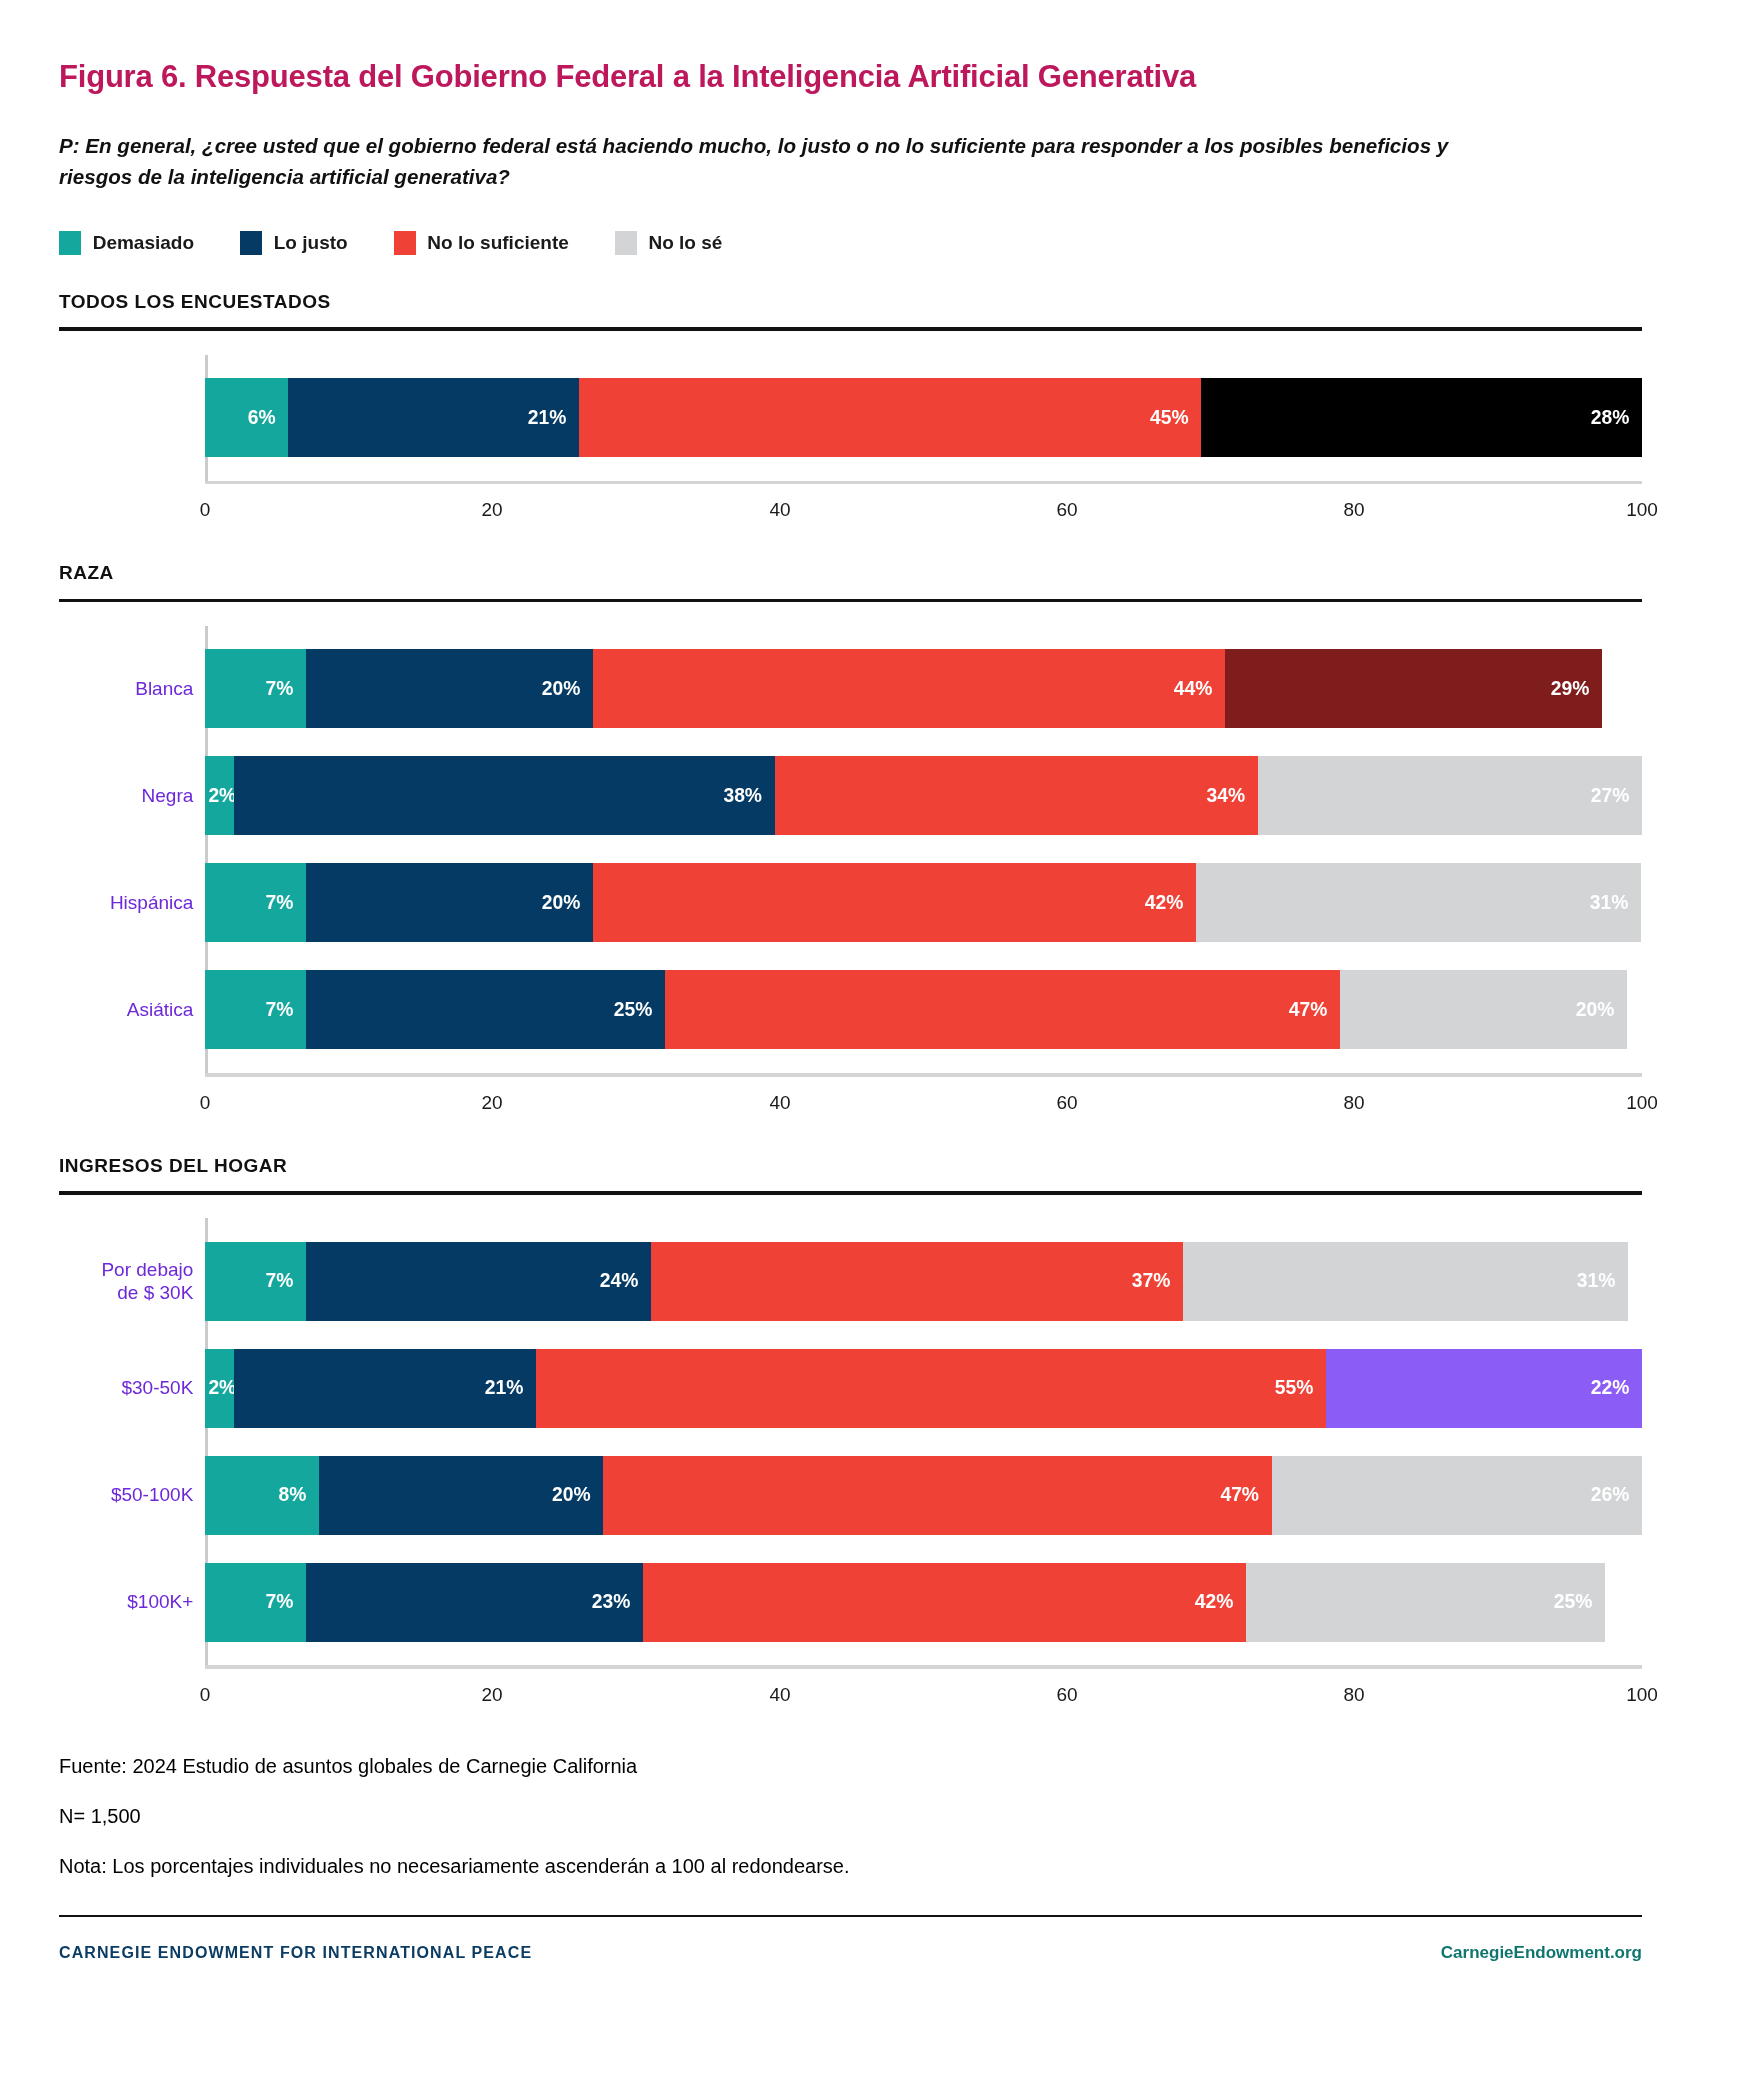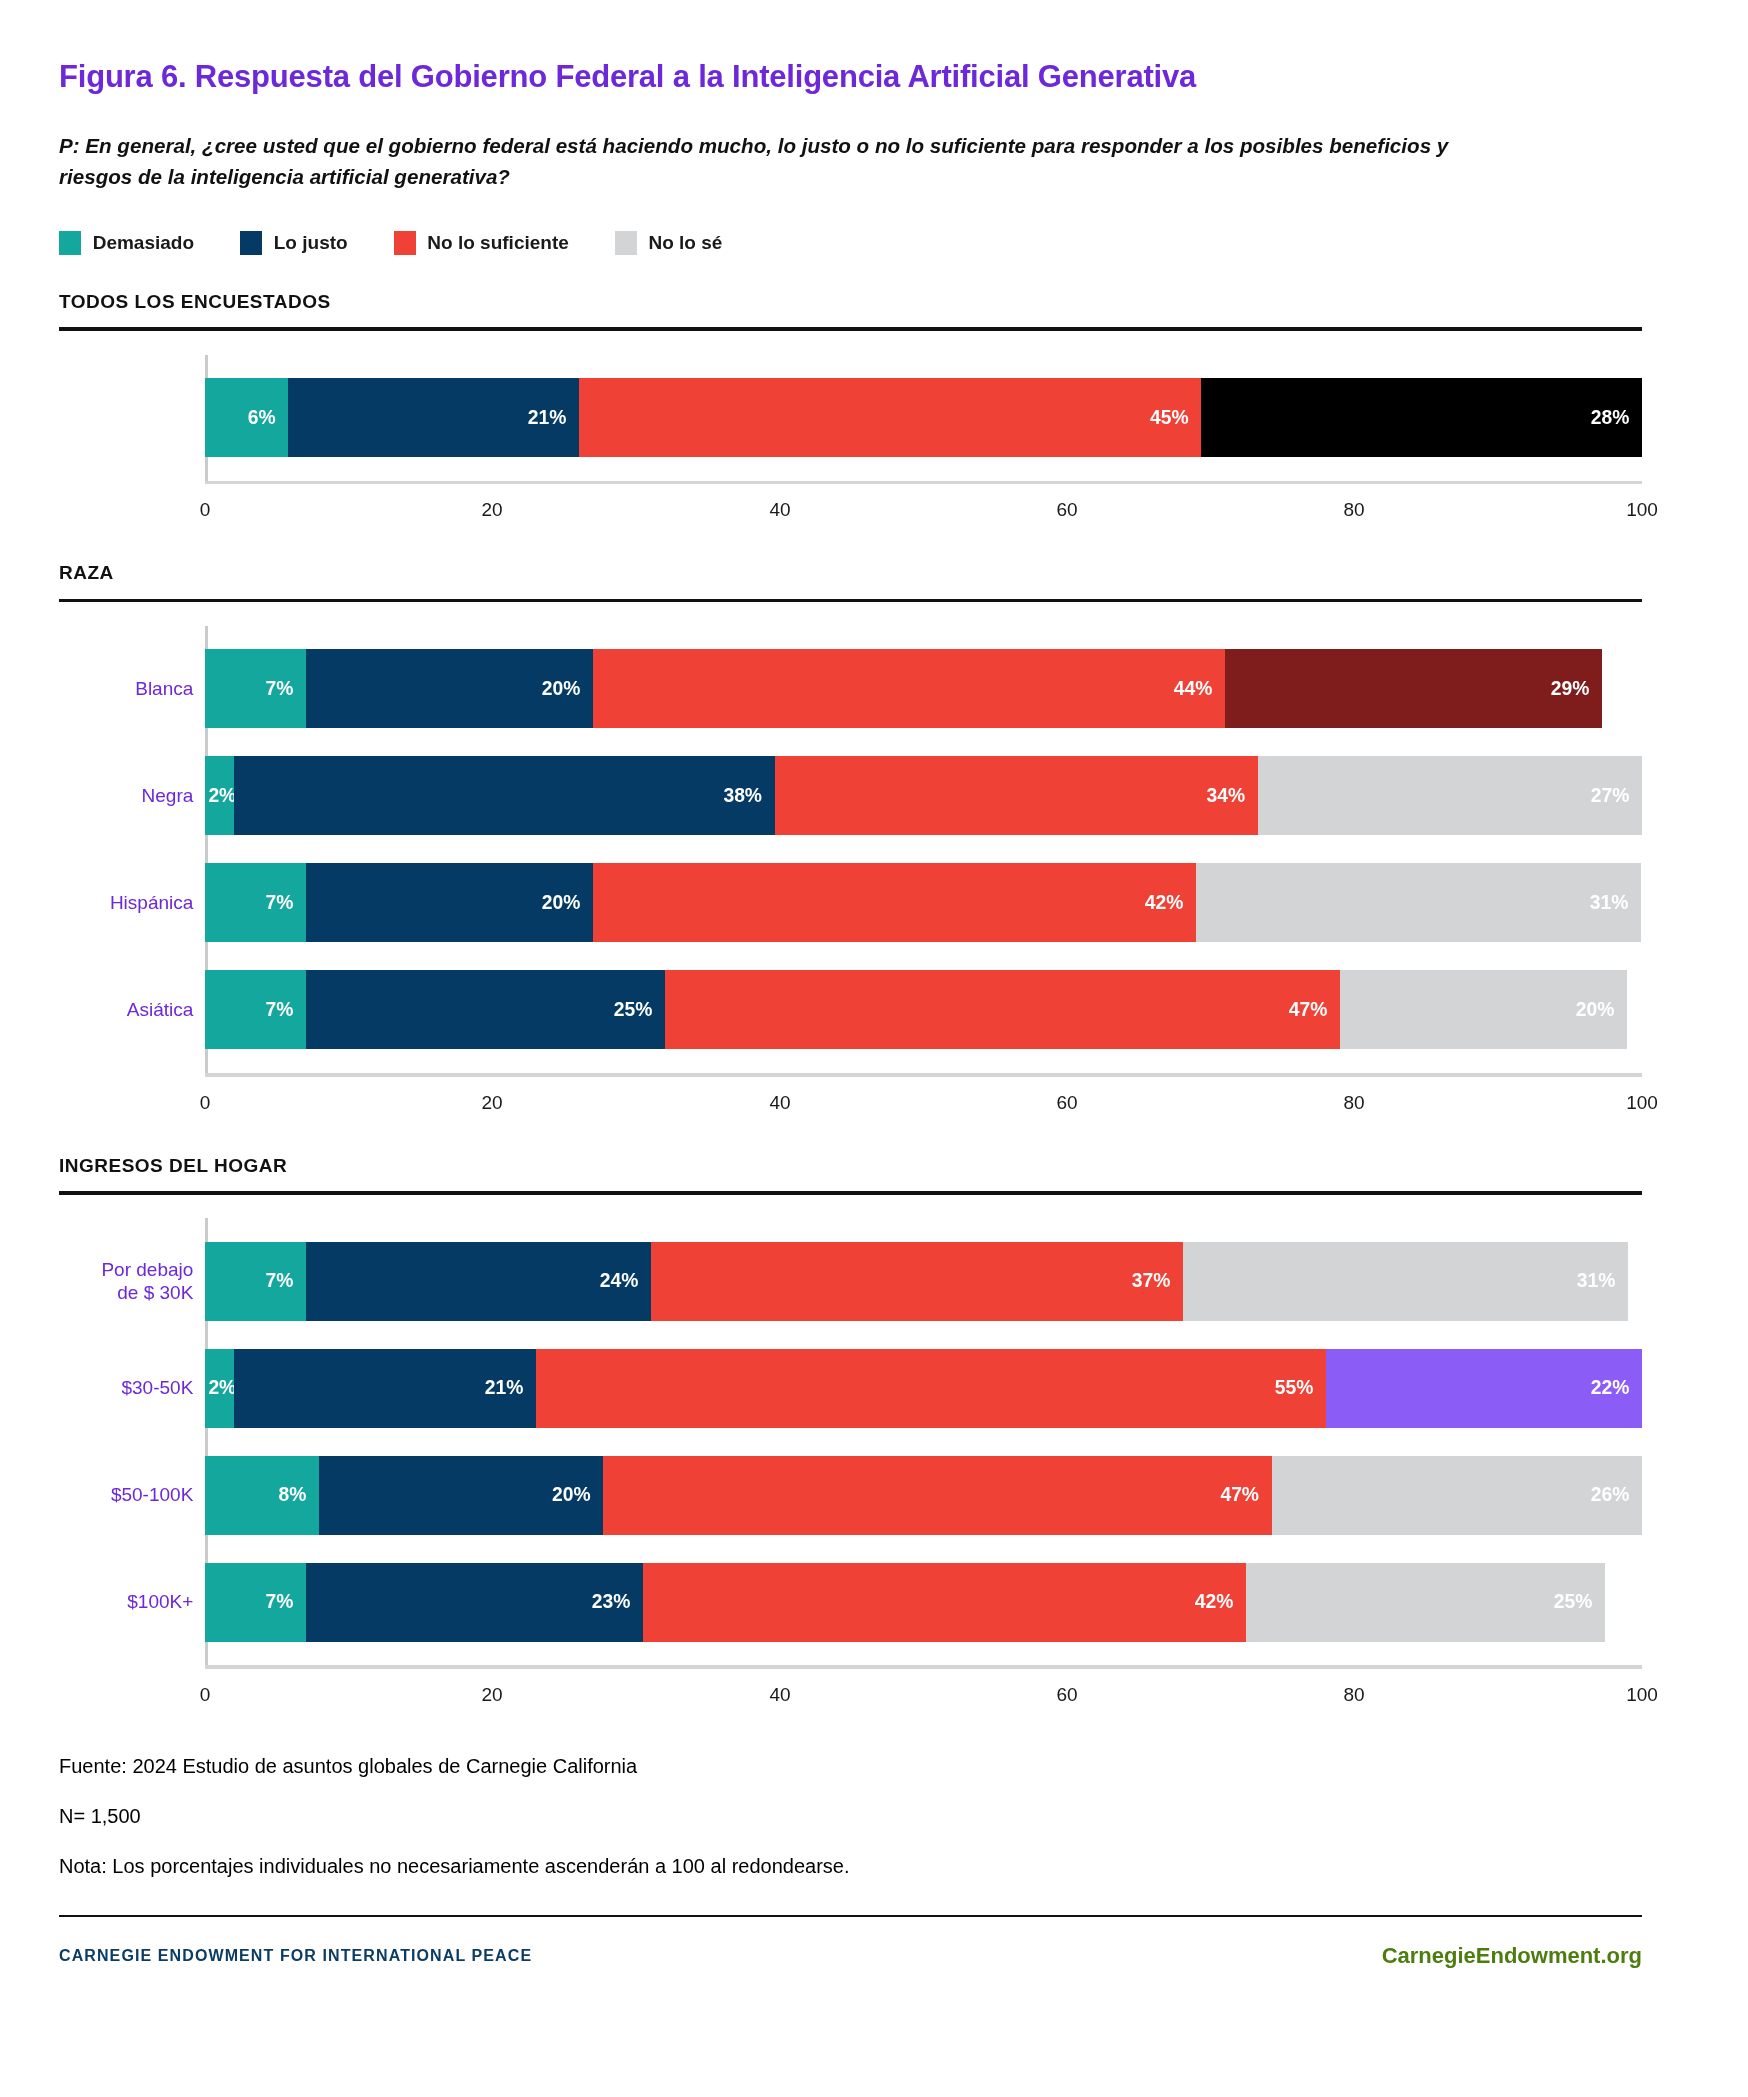--- a/index.html
+++ b/index.html
@@ -18,21 +18,21 @@
     height: 2467px;
     padding: 0 59px;
   }
 
   
   .fig-title {
     font-size: 31px;
     font-weight: bold;
     letter-spacing: -0.2px;
     padding-top: 59px;
-    color: #6d28d9;
+    color: #be185d;
     line-height: 1.15;
   }
 
   
   .question {
     margin-top: 36px;
     font-size: 20.6px;
     font-style: italic;
     font-weight: bold;
     line-height: 1.5;
@@ -177,23 +177,23 @@
     justify-content: space-between;
     width: 1583px;
   }
   .footer-left {
     font-size: 16px;
     font-weight: bold;
     letter-spacing: 1.1px;
     color: #0b3c63;
   }
   .footer-right {
-    font-size: 22px;
-    font-weight: bold;
-    color: #4d7c0f;
+    font-size: 17px;
+    font-weight: bold;
+    color: #0f766e;
   }
 </style>
 </head>
 <body>
 
 <div class="page">
 
   <div class="fig-title">Figura 6. Respuesta del Gobierno Federal a la Inteligencia Artificial Generativa</div>
 
   <div class="question">P: En general, ¿cree usted que el gobierno federal está haciendo mucho, lo justo o no lo suficiente para responder a los posibles beneficios y riesgos de la inteligencia artificial generativa?</div>

